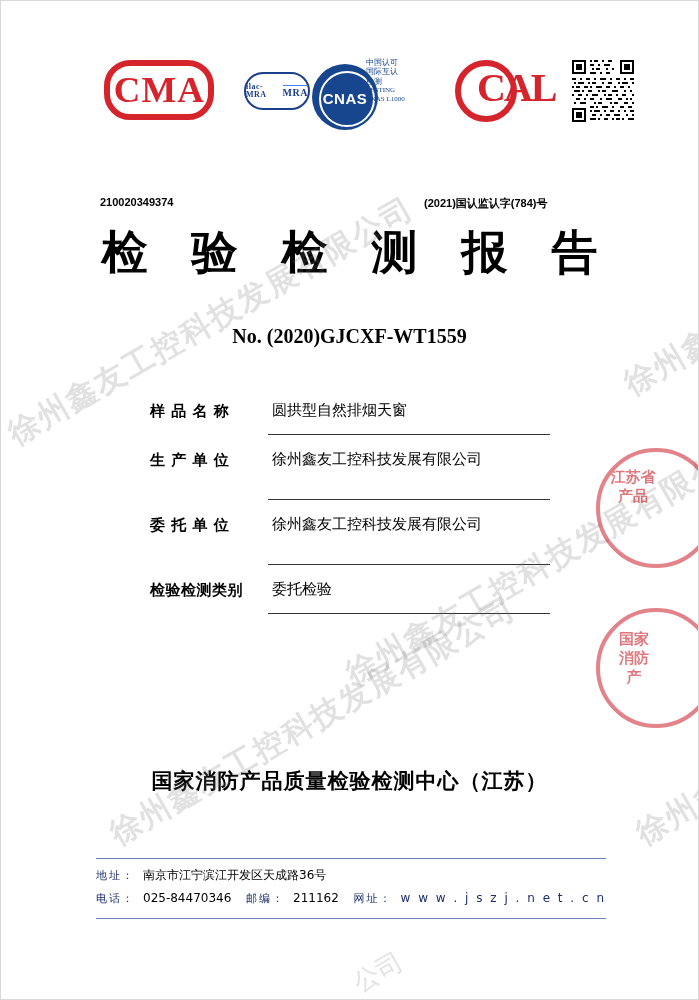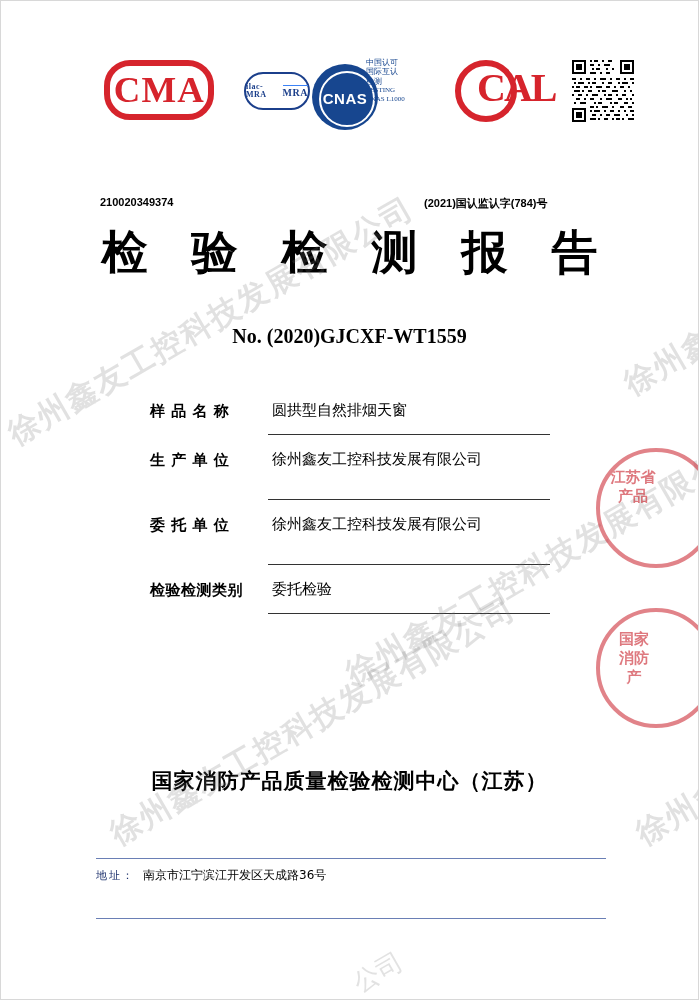--- a/index.html
+++ b/index.html
@@ -564,20 +564,30 @@
 
   <div class="issuer">
     <div>国家消防产品质量检验检测中心（江苏）</div>
   </div>
 
   <div class="footer">
     <div class="f-row">
       <span class="f-label">地址：</span>
       <span class="f-value">南京市江宁滨江开发区天成路36号</span>
     </div>
+    <div class="f-row">
+      <span class="f-label">电话：</span>
+      <span class="f-value">025-84470346</span>
+      <span class="f-gap"></span>
+      <span class="f-label">邮编：</span>
+      <span class="f-value">211162</span>
+      <span class="f-gap"></span>
+      <span class="f-label">网址：</span>
+      <span class="f-value f-url">w w w . j s z j . n e t . c n</span>
+    </div>
   </div>
   <div class="footer-underline"></div>
 
   <div class="wm wm1">徐州鑫友工控科技发展有限公司</div>
   <div class="wm wm2">徐州鑫友工控科技发展有限公司</div>
   <div class="wm wm3">徐州鑫友工控科技发展有限公司</div>
   <div class="wm wm4">徐州鑫友工控科技发展有限公司</div>
   <div class="wm wm5">徐州鑫友工控科技发展有限公司</div>
   <div class="wm-c">公司</div>
 

